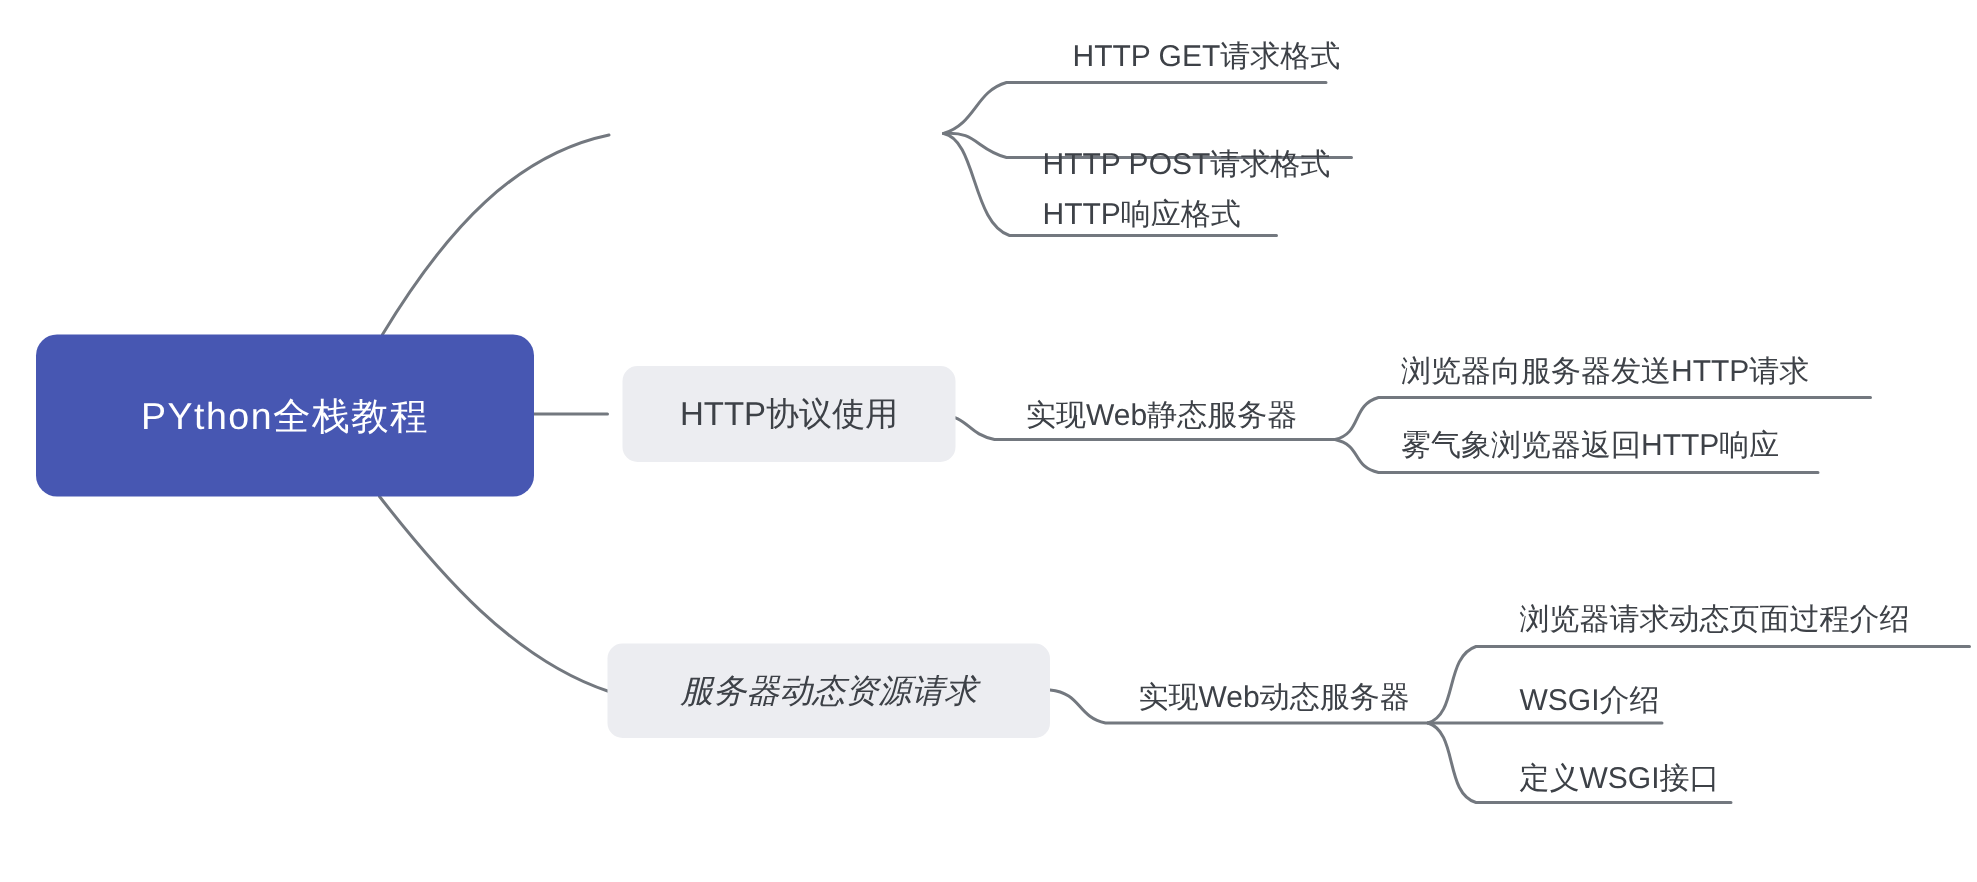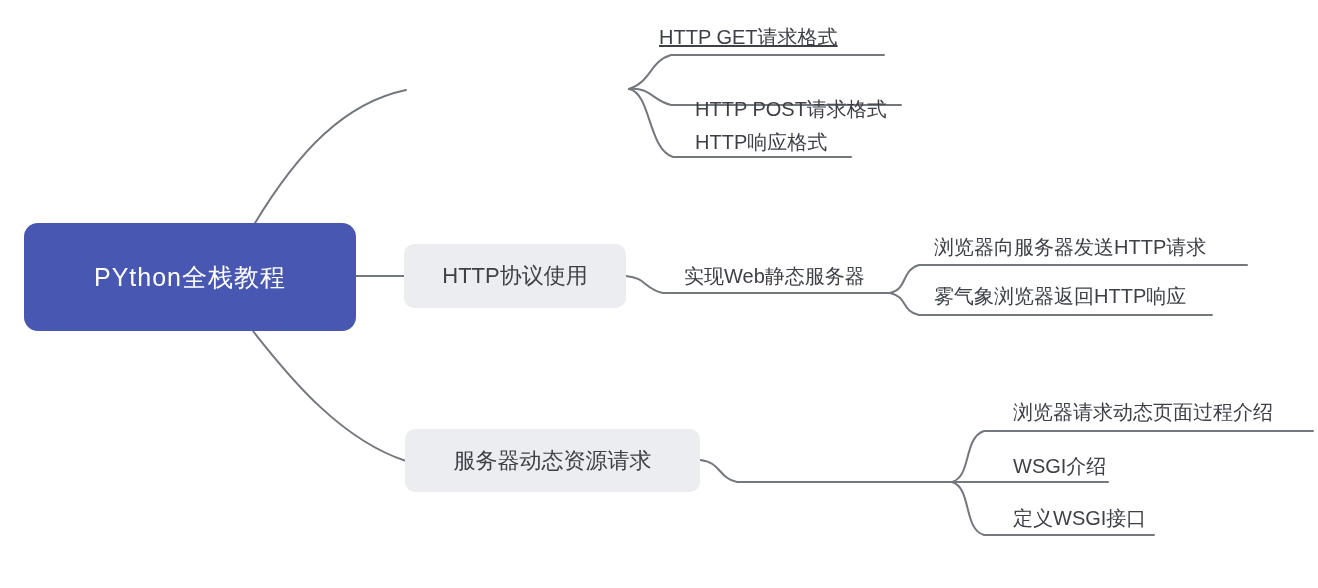--- a/index.html
+++ b/index.html
@@ -64,29 +64,30 @@
 
     <path d="M 700 460 C 721 462 718 478 737 482 L 952 482"></path>
     <path d="M 952 482 C 972 476 963 438 984 431 L 1313 431"></path>
     <path d="M 952 482 L 1108 482"></path>
     <path d="M 952 482 C 972 488 963 529 984 535 L 1154 535"></path>
   </svg>
 
   <div class="node root-node" style="left:24px;top:223px;width:332px;height:108px;">PYthon全栈教程</div>
 
 
-  <div class="node branch-node" style="left:404px;top:244px;width:222px;height:64px;">HTTP协议使用</div>
+  <div class="node branch-node" style="left:415px;top:244px;width:222px;height:64px;">HTTP协议使用</div>
 
-  <div class="node branch-node" style="left:405px;top:429px;width:295px;height:63px;">服务器动态资源请求</div>
+  <div class="node branch-node" style="left:405px;top:429px;width:295px;height:63px;font-style:italic;">服务器动态资源请求</div>
 
-  <div class="node line-node" style="left:659px;top:24px;text-decoration:underline;">HTTP GET请求格式</div>
+  <div class="node line-node" style="left:715px;top:24px;">HTTP GET请求格式</div>
   <div class="node line-node" style="left:695px;top:76px;margin-top:20px;">HTTP POST请求格式</div>
   <div class="node line-node" style="left:695px;top:129px;">HTTP响应格式</div>
 
   <div class="node line-node" style="left:934px;top:234px;">浏览器向服务器发送HTTP请求</div>
   <div class="node line-node" style="left:684px;top:263px;">实现Web静态服务器</div>
   <div class="node line-node" style="left:934px;top:283px;">雾气象浏览器返回HTTP响应</div>
 
+  <div class="node line-node" style="left:759px;top:451px;">实现Web动态服务器</div>
   <div class="node line-node" style="left:1013px;top:399px;">浏览器请求动态页面过程介绍</div>
   <div class="node line-node" style="left:1013px;top:453px;">WSGI介绍</div>
   <div class="node line-node" style="left:1013px;top:505px;">定义WSGI接口</div>
 
 </div>
 
 </body></html>

